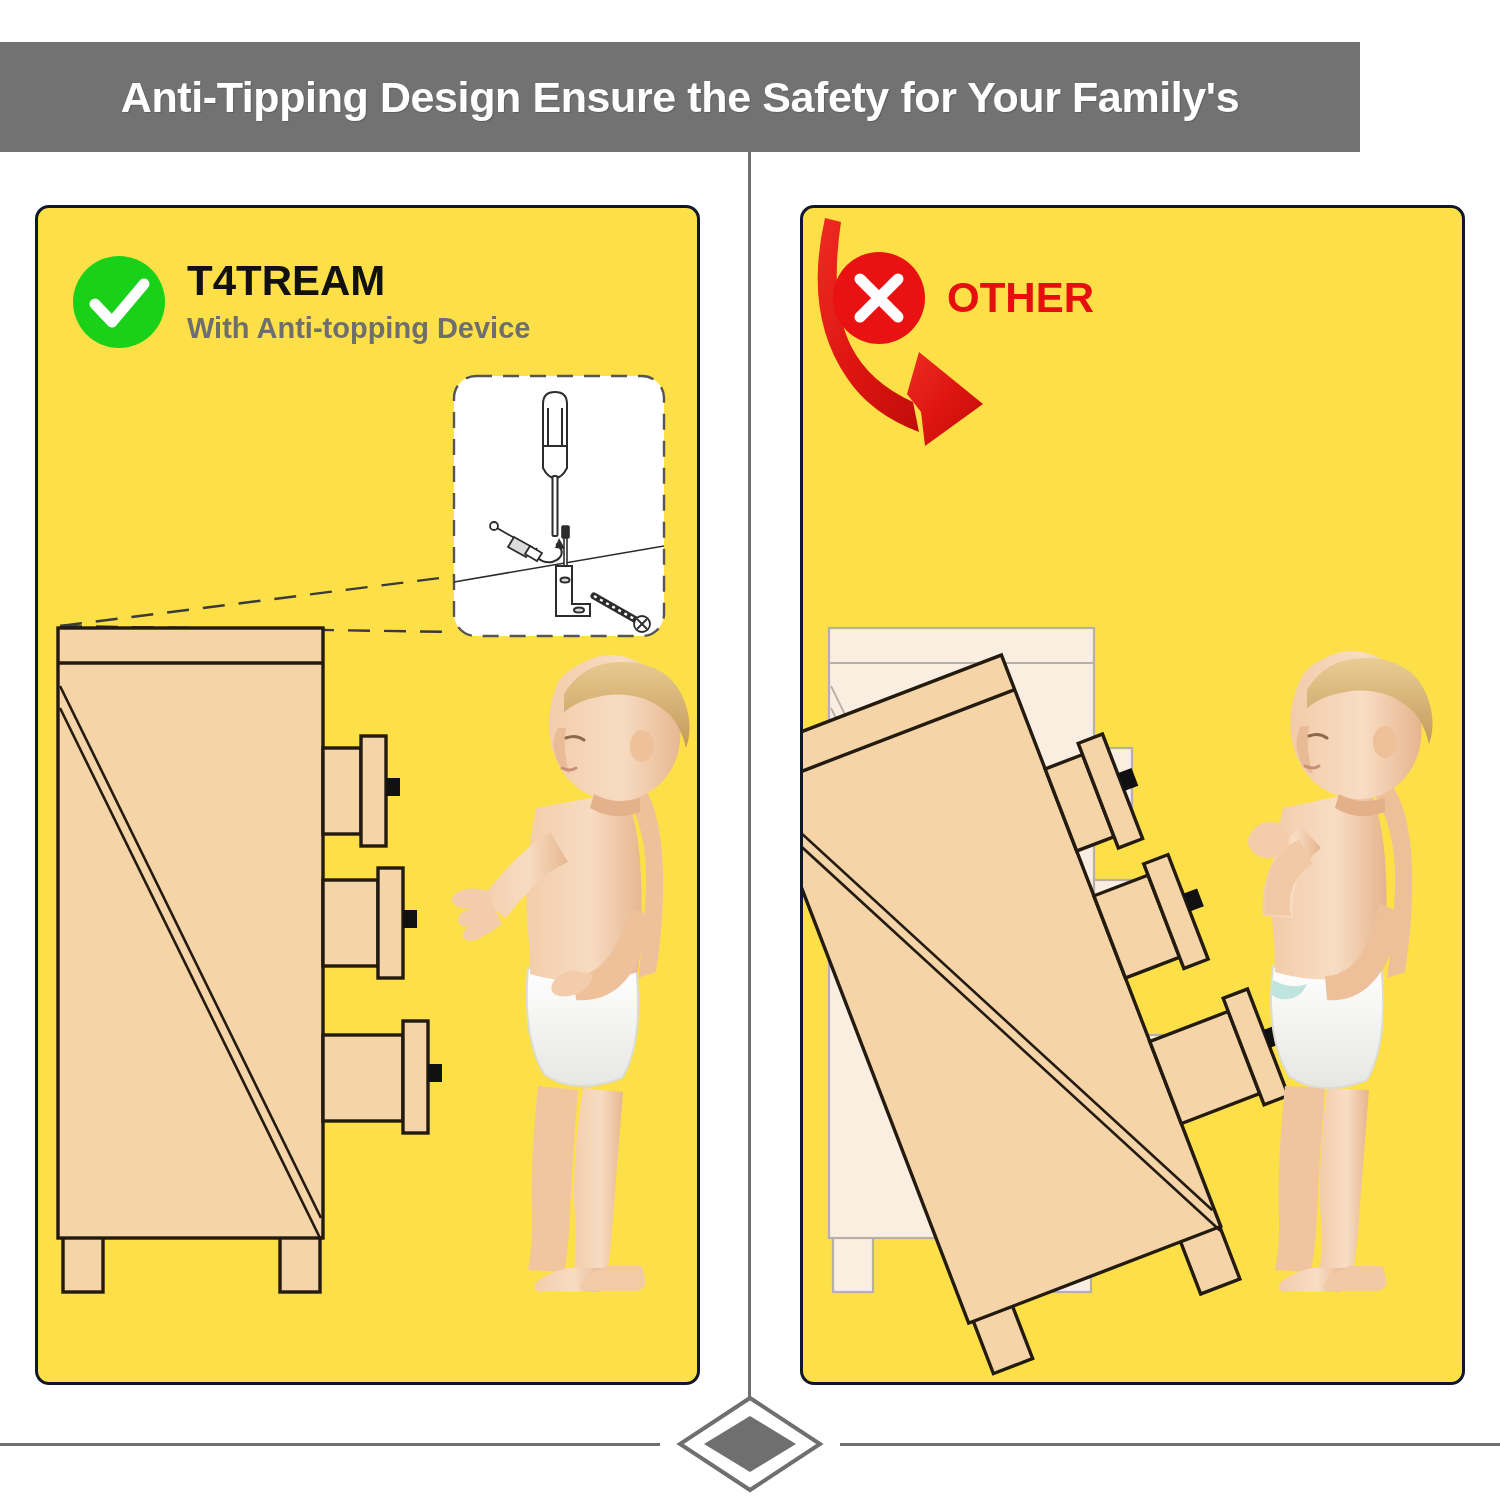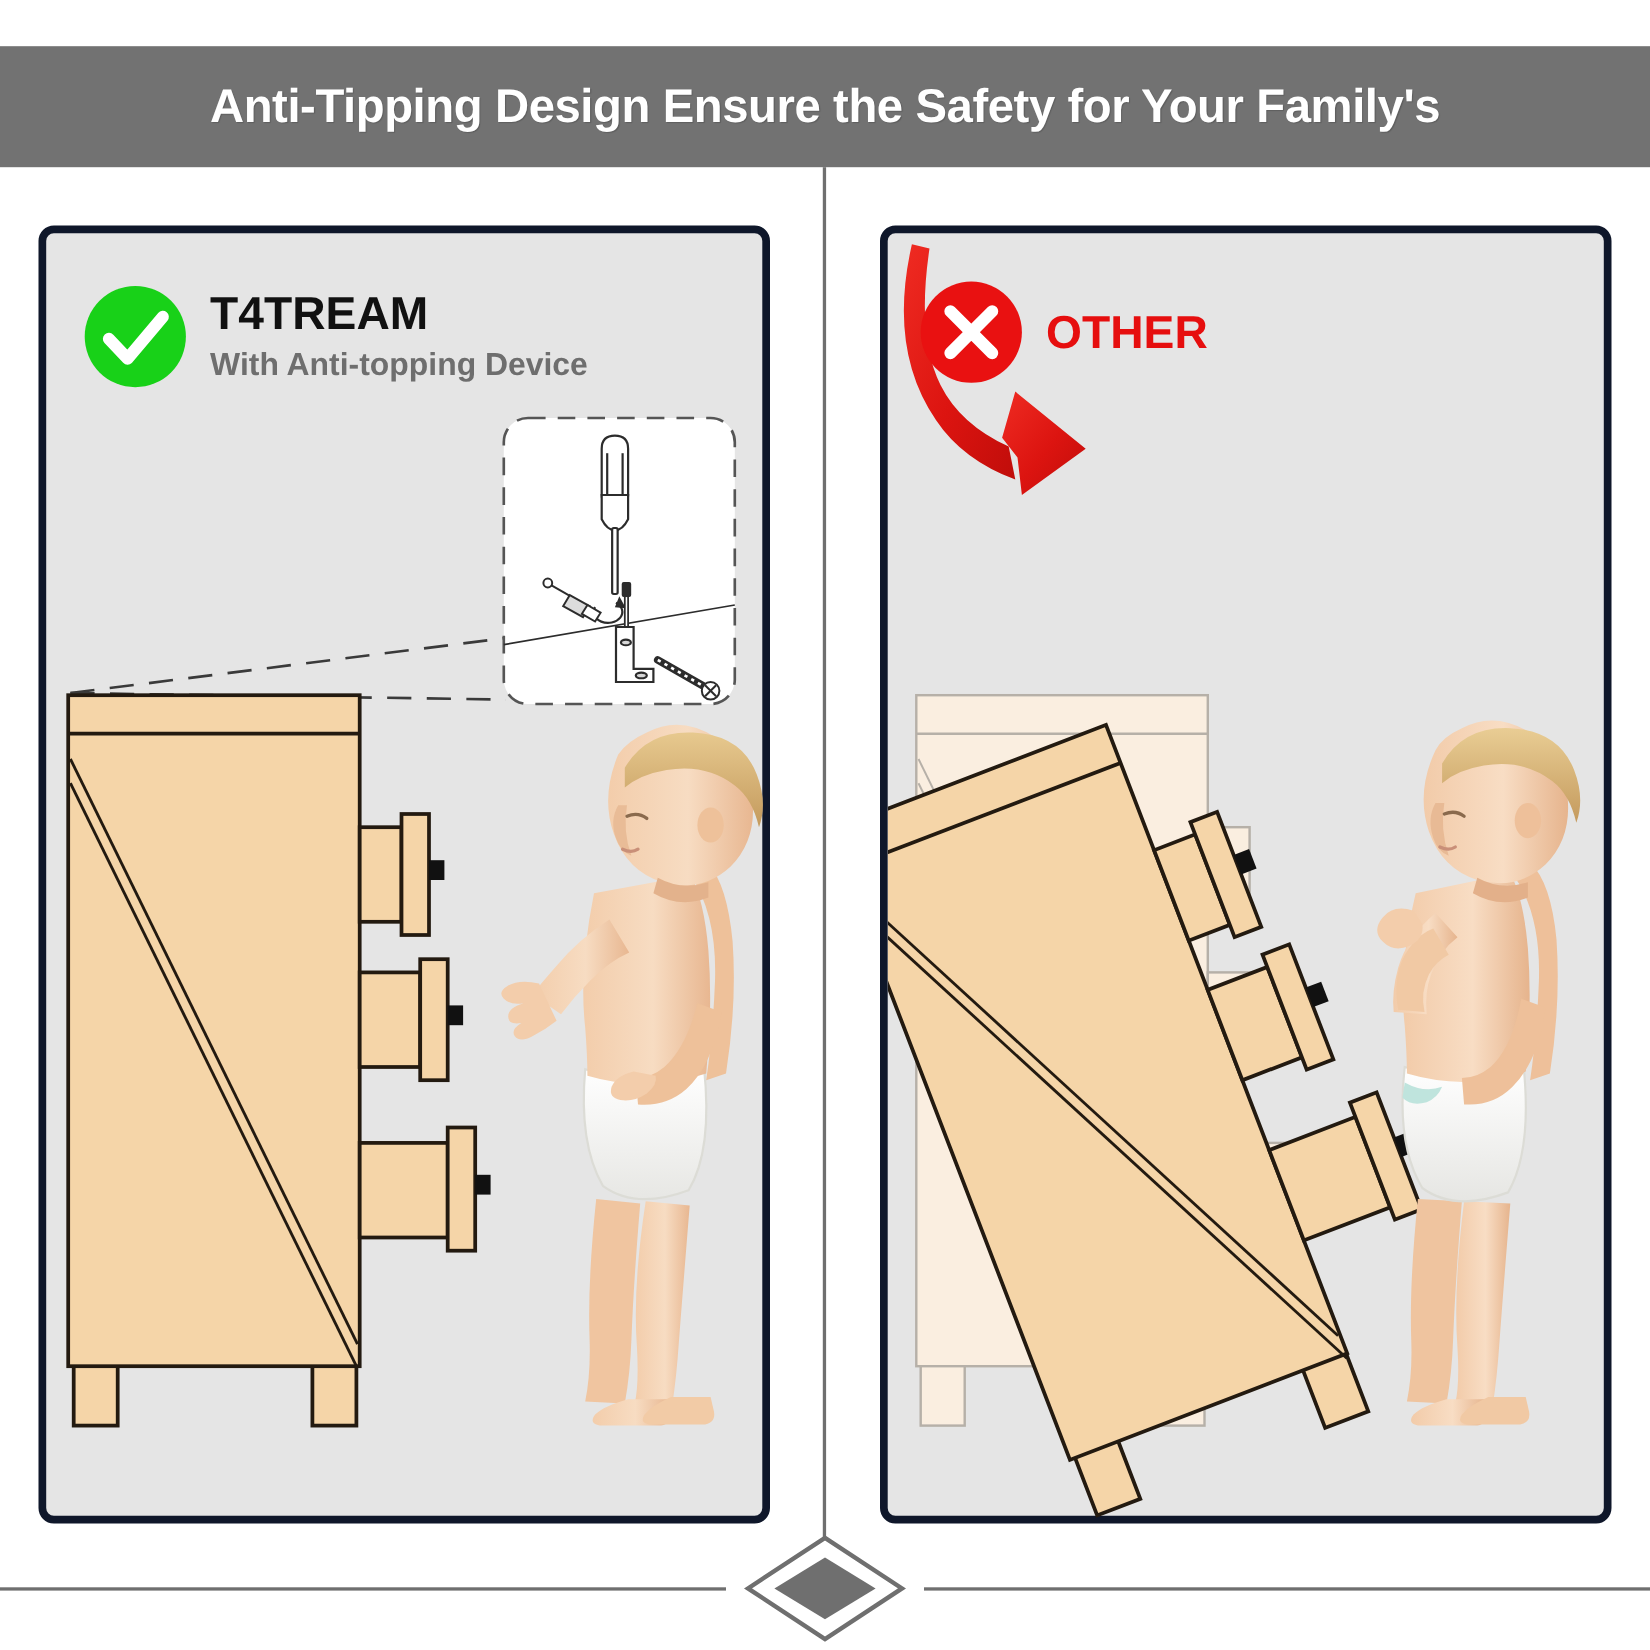--- a/index.html
+++ b/index.html
@@ -13,21 +13,21 @@
     position: relative;
     overflow: hidden;
     font-family: "Liberation Sans", sans-serif;
   }
 
   
   #header-bar {
     position: absolute;
     left: 0;
     top: 42px;
-    width: 1500px;
+    width: 1360px;
     height: 110px;
     background: #727272;
     display: flex;
     align-items: center;
     justify-content: center;
   }
   #header-title {
     color: #ffffff;
     font-size: 43px;
     font-weight: bold;
@@ -67,23 +67,23 @@
     top: 1390px;
     width: 192px;
     height: 108px;
   }
 
   
   .panel {
     position: absolute;
     top: 205px;
     height: 1180px;
-    border: 7px solid #0f172a;
+    border: 3px solid #0f172a;
     border-radius: 14px;
-    background: #e5e5e5;
+    background: #fde047;
     box-sizing: border-box;
   }
   #panel-good { left: 35px; width: 665px; }
   #panel-bad  { left: 800px; width: 665px; }
 
   
   .panel-head {
     position: absolute;
     display: flex;
     align-items: center;

